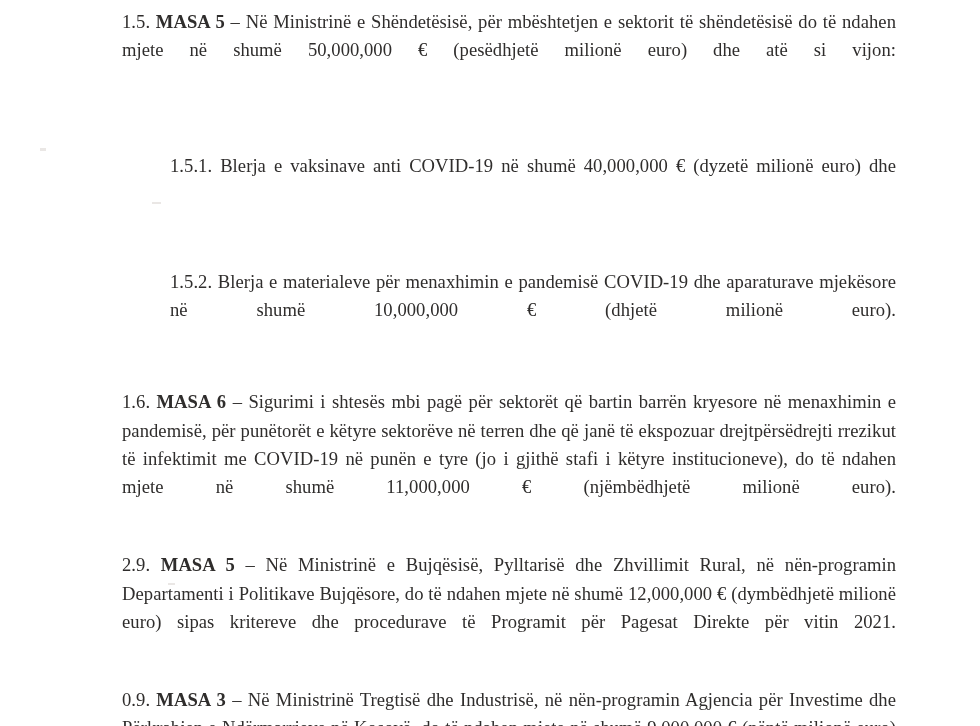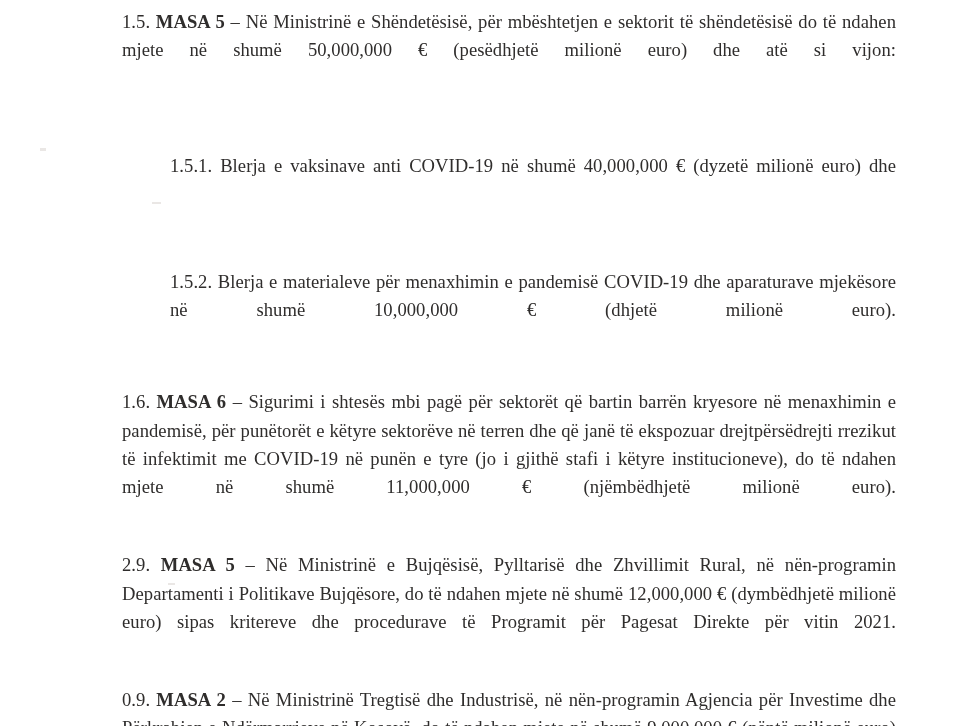--- a/index.html
+++ b/index.html
@@ -101,16 +101,16 @@
     <div class="spacer-lg"></div>
 
     <p class="para level-1"><span>1.6.</span> <span class="measure-label">MASA 6</span> <span>–</span> <span>Sigurimi i shtesës mbi pagë për sektorët që bartin barrën kryesore në menaxhimin e pandemisë, për punëtorët e këtyre sektorëve në terren dhe që janë të ekspozuar drejtpërsëdrejti rrezikut të infektimit me COVID-19 në punën e tyre (jo i gjithë stafi i këtyre institucioneve), do të ndahen mjete në shumë 11,000,000 € (njëmbëdhjetë milionë euro).</span></p>
 
     <div class="spacer-sm"></div>
 
     <p class="para level-1"><span>2.9.</span> <span class="measure-label">MASA 5</span> <span>–</span> <span>Në Ministrinë e Bujqësisë, Pylltarisë dhe Zhvillimit Rural, në nën-programin Departamenti i Politikave Bujqësore, do të ndahen mjete në shumë 12,000,000 € (dymbëdhjetë milionë euro) sipas kritereve dhe procedurave të Programit për Pagesat Direkte për vitin 2021.</span></p>
 
     <div class="spacer-sm"></div>
 
-    <p class="para level-1"><span>0.9.</span> <span class="measure-label">MASA 2</span> <span>–</span> <span>Në Ministrinë Tregtisë dhe Industrisë, në nën-programin Agjencia për Investime dhe Përkrahjen e Ndërmarrjeve në Kosovë, do të ndahen mjete në shumë 9,000,000 € (nëntë milionë euro) dhe atë si vijon:</span></p>
+    <p class="para level-1"><span>0.9.</span> <span class="measure-label">MASA 3</span> <span>–</span> <span>Në Ministrinë Tregtisë dhe Industrisë, në nën-programin Agjencia për Investime dhe Përkrahjen e Ndërmarrjeve në Kosovë, do të ndahen mjete në shumë 9,000,000 € (nëntë milionë euro) dhe atë si vijon:</span></p>
 
   </div>
 </div>
 
 </body></html>

